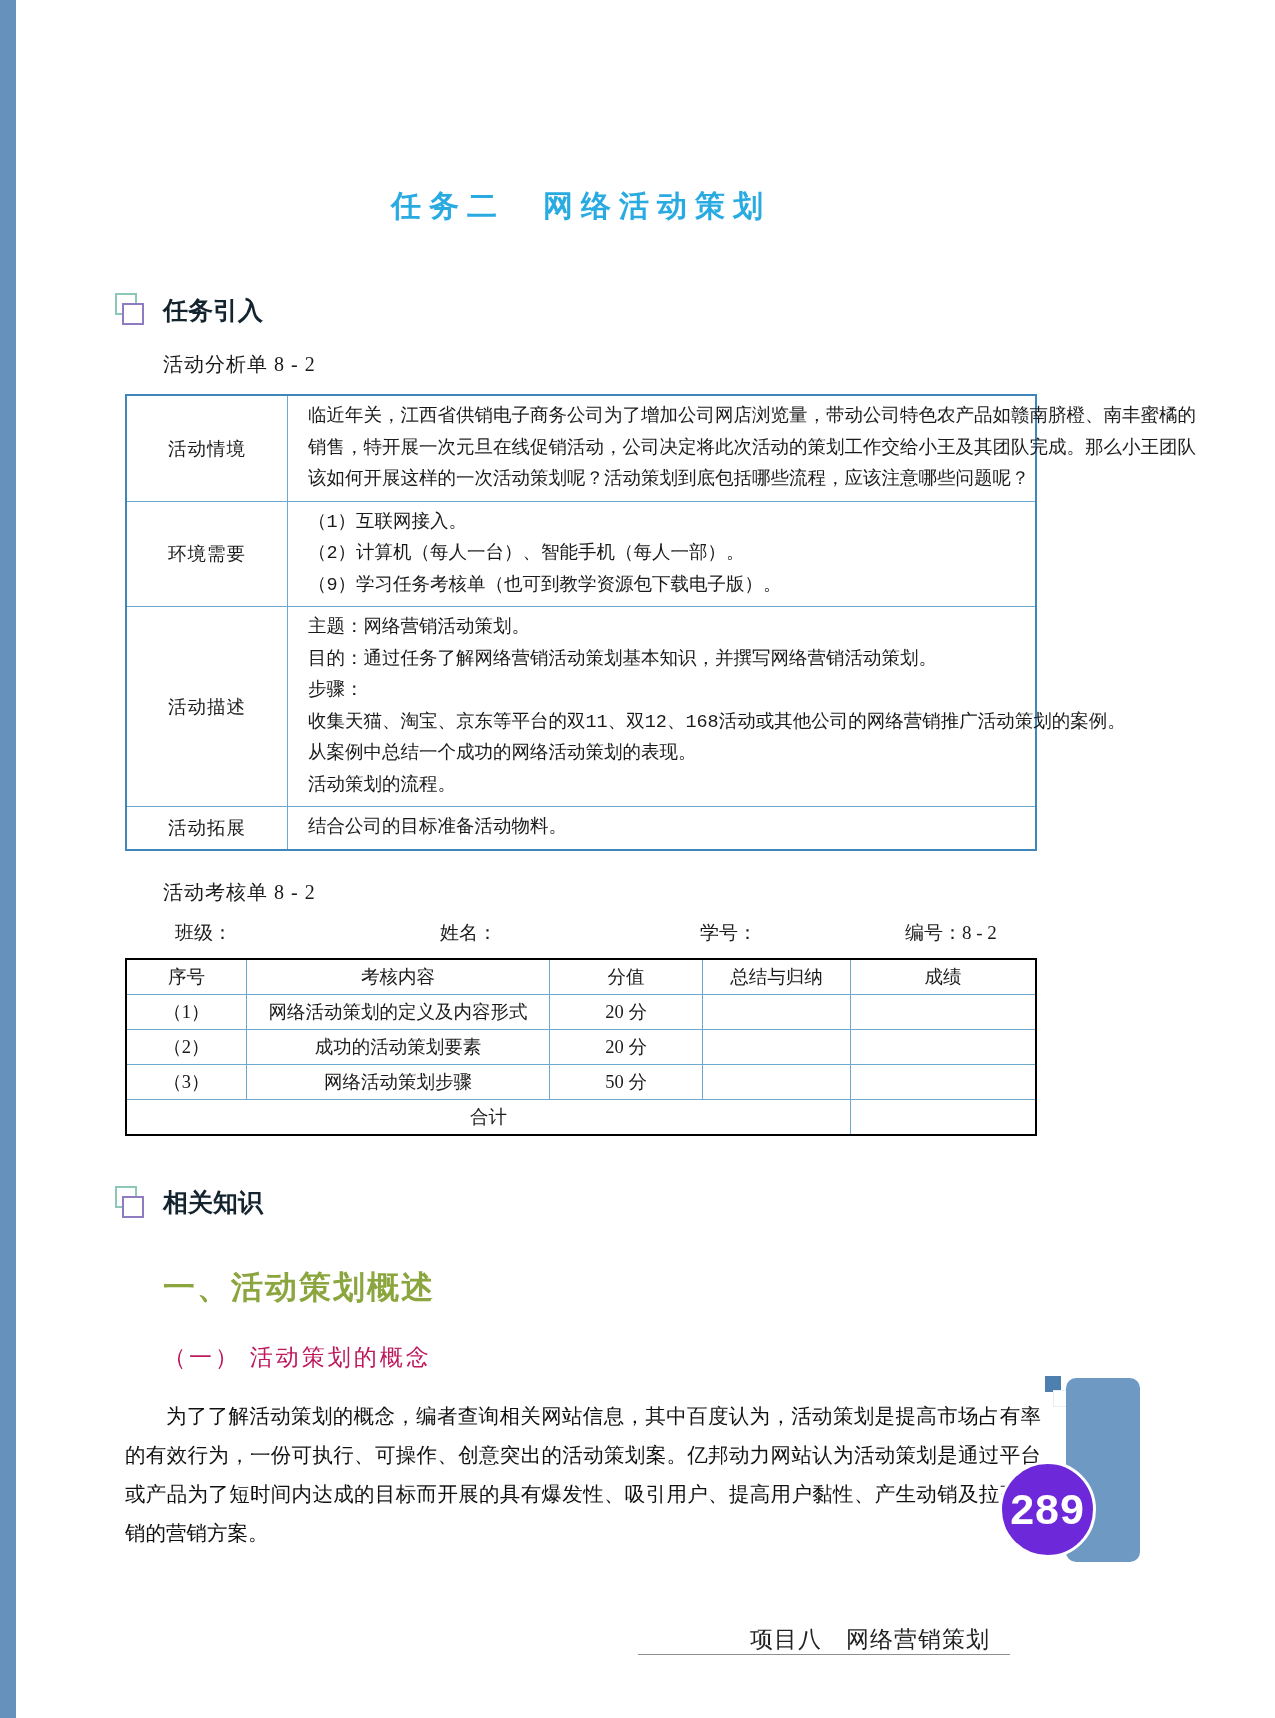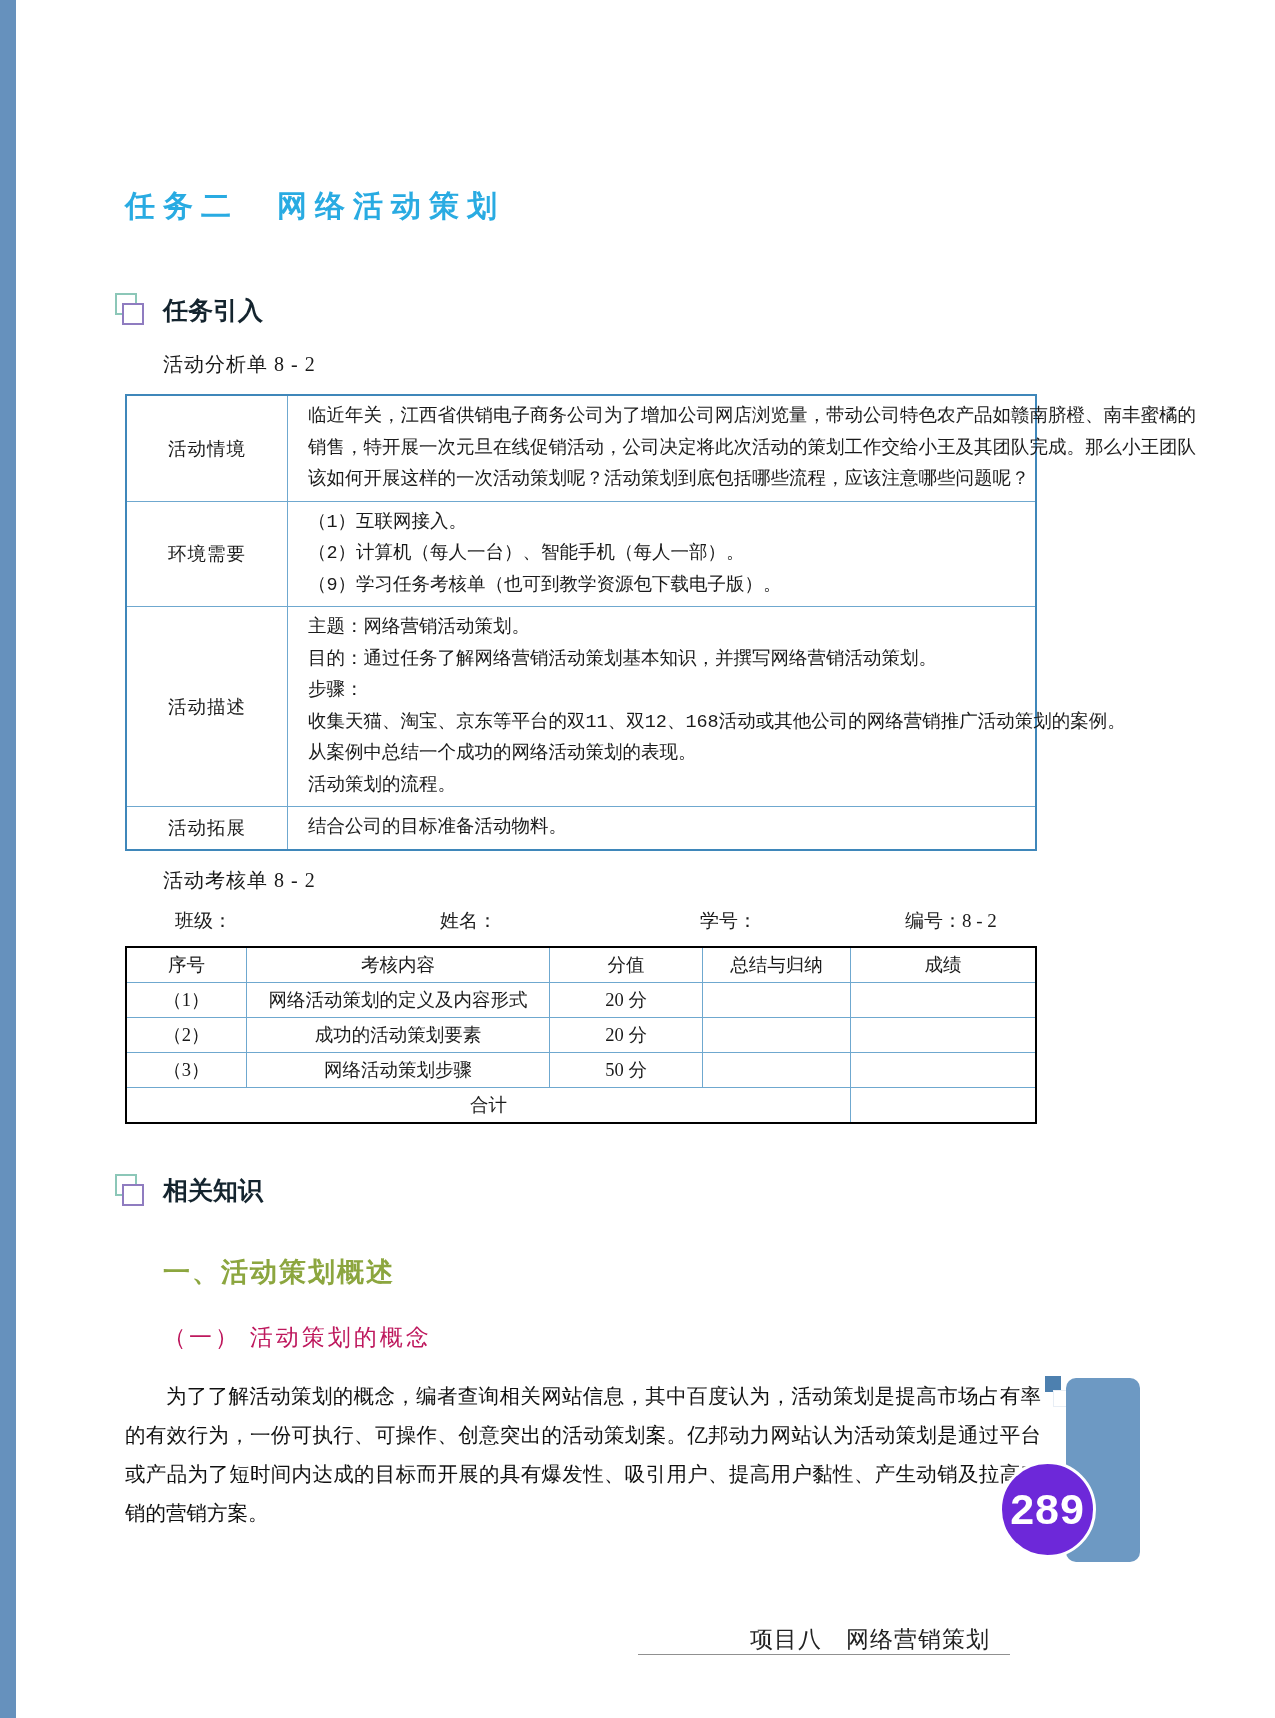--- a/index.html
+++ b/index.html
@@ -5,60 +5,60 @@
   html,body { margin:0; padding:0; background:#e8e8e8; }
   .page {
     position:relative; width:1275px; height:1718px; margin:0 auto;
     background:#ffffff; overflow:hidden;
     font-family:"Liberation Serif", serif; color:#1a1a1a;
   }
   .side-band { position:absolute; left:0; top:0; width:16px; height:1718px; background:#6691bd; }
   .content { position:absolute; left:125px; top:0; width:912px; }
 
   .title {
-    margin:0; padding-top:186px; text-align:left;
+    margin:0; padding-top:186px; text-align:center;
     font-family:"Liberation Sans", sans-serif; font-weight:bold;
     font-size:30px; letter-spacing:8px; color:#29abe2;
   }
 
   .section-head {
     display:flex; align-items:center; gap:14px; margin-left:-10px;
     font-family:"Liberation Serif", serif; font-weight:bold; font-size:25px; color:#14242e;
   }
   .section-head.intro { margin-top:64px; }
   .section-head.knowledge { margin-top:48px; }
 
   .dup-icon { position:relative; width:34px; height:38px; flex:0 0 auto; }
   .dup-icon .sq-back { position:absolute; left:0; top:2px; width:18px; height:18px; border:2px solid #8cc7b8; background:#fff; }
   .dup-icon .sq-shadow { position:absolute; left:10px; top:15px; width:19px; height:19px; background:#cfc8e8; }
   .dup-icon .sq-front { position:absolute; left:7px; top:12px; width:18px; height:18px; border:2px solid #8f7cc0; background:#fff; }
 
   .sheet-label { margin-top:22px; margin-left:38px; font-size:20px; letter-spacing:1px; }
-  .sheet-label.second { margin-top:16px; }
+  .sheet-label.second { margin-top:28px; }
 
   table { border-collapse:collapse; table-layout:fixed; }
   .sheet-table { width:912px; margin-top:16px; border:2px solid #3f87ba; }
   .sheet-table td { border:1px solid #6fa8cf; font-size:18.5px; vertical-align:middle; }
   .sheet-table td.lbl { width:158px; text-align:center; letter-spacing:1px; }
   .sheet-table td.cnt { padding:5px 8px 5px 20px; line-height:31.5px; }
   .cell-line { white-space:nowrap;font-family:Liberation Mono, monospace; }
 
   .fields { position:relative; margin-top:14px; height:30px; font-size:19px; }
   .fields span { position:absolute; top:0; white-space:nowrap; }
   .f-class { left:50px; }
   .f-name  { left:315px; }
   .f-id    { left:575px; }
   .f-code  { left:780px; }
 
   .assess-table { width:912px; margin-top:8px; border:2px solid #000000; }
   .assess-table td { border:1px solid #6fa8cf; font-size:18.5px; text-align:center; height:32px; vertical-align:middle; }
 
   .green-heading {
     margin:44px 0 0 38px; font-family:"Liberation Sans", sans-serif;
-    font-weight:bold; font-size:27px; letter-spacing:2px; color:#8ca63f;
+    font-weight:bold; font-size:32px; letter-spacing:2px; color:#8ca63f;
   }
   .purple-heading {
     margin:32px 0 0 38px; font-family:"Liberation Serif", serif;
     font-weight:normal; font-size:23px; letter-spacing:3px; color:#be185d;
   }
   .body-par {
     margin:24px 0 0 0; width:916px; font-size:20.5px; line-height:39px;
     text-indent:2em; text-align:justify; color:#111;
   }
 

